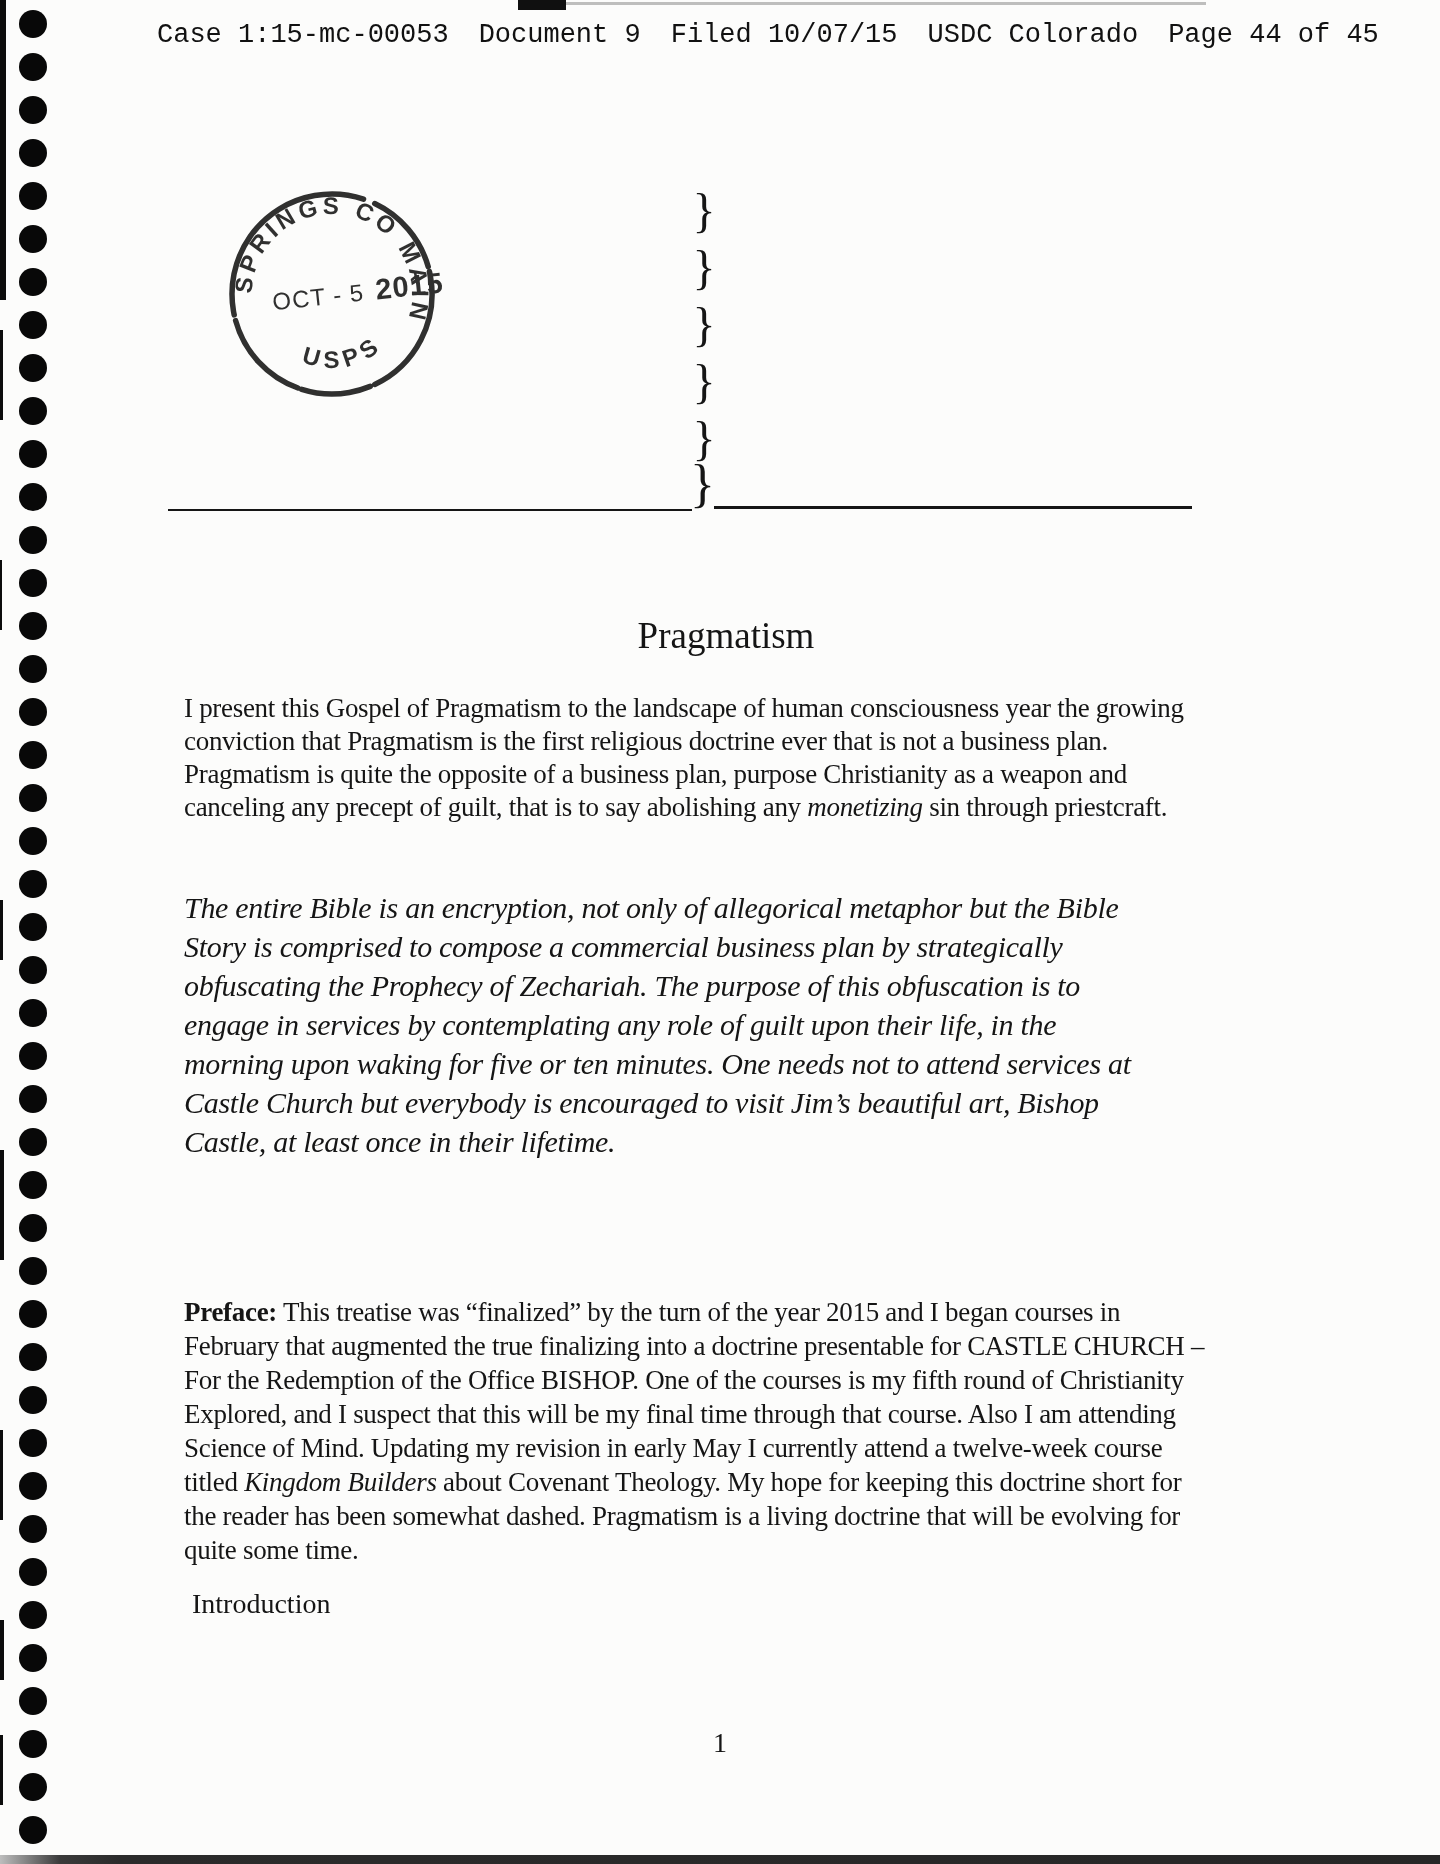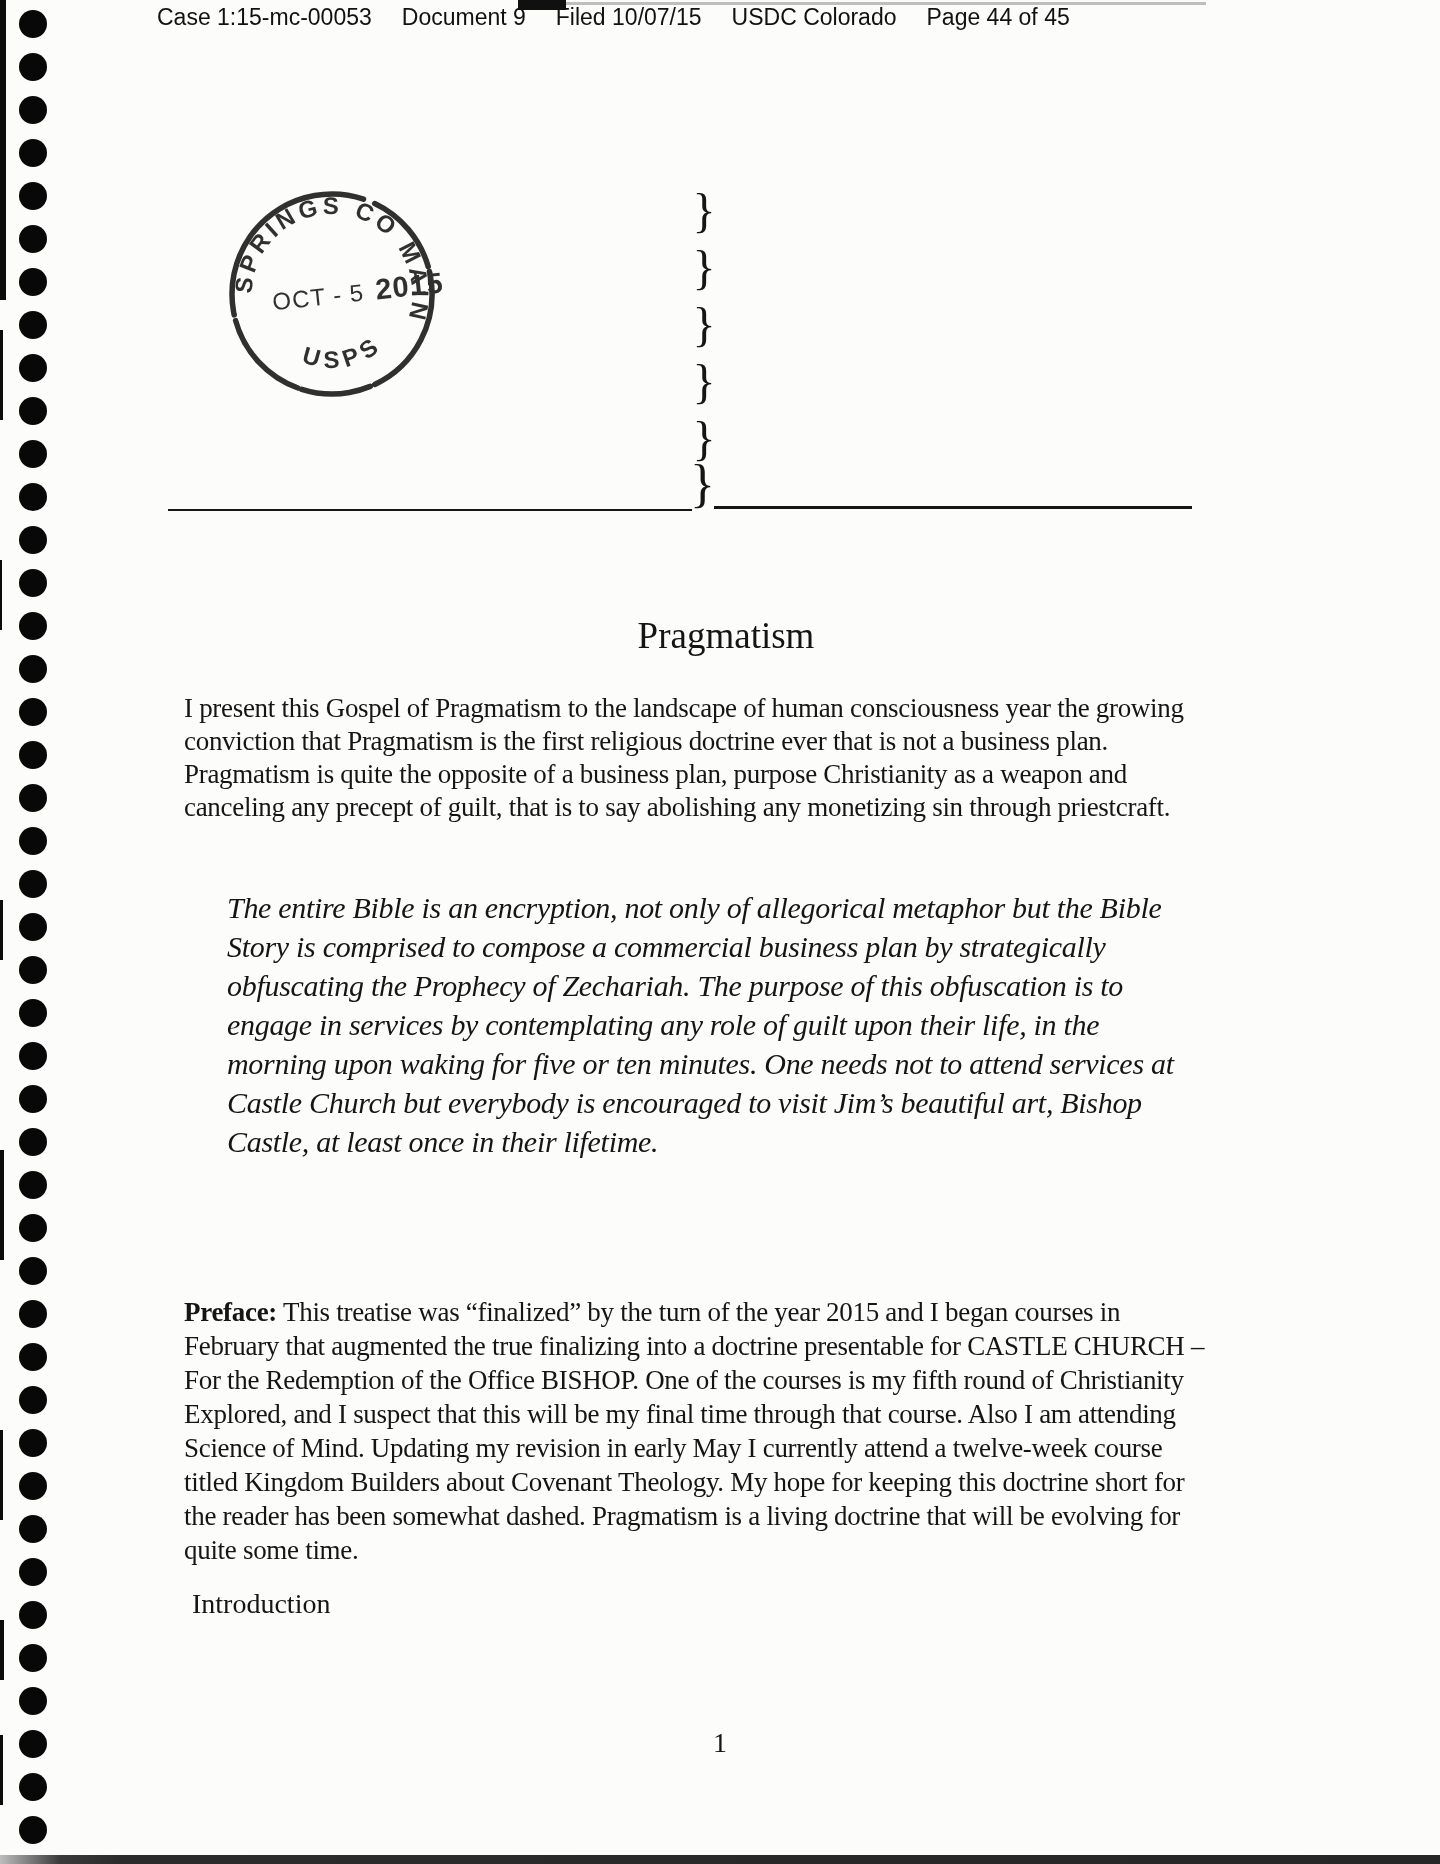--- a/index.html
+++ b/index.html
@@ -18,41 +18,41 @@
   .e6 { top:1430px; height:90px;  width:3px; }
   .e7 { top:1620px; height:60px;  width:4px; }
   .e8 { top:1735px; height:70px;  width:3px; }
   .hole { position:absolute; left:19px; width:28px; height:28px; border-radius:50%; background:#080808; }
   .top-mark { position:absolute; left:518px; top:0; width:48px; height:10px; background:#101010; }
   .top-line { position:absolute; left:566px; top:2px; width:640px; height:3px; background:#8a8a8a; opacity:.55; }
   .bottom-bar { position:absolute; left:0; top:1855px; width:1440px; height:9px;
     background:linear-gradient(90deg,#bdbdbd 0,#3a3a3a 60px,#2b2b2b 120px,#262626 100%); }
 
   .header {
-    position:absolute; left:157px; top:4px; display:flex; gap:30px;
-    font-family:Liberation Sans, sans-serif; font-size:23px; white-space:nowrap; color:#111;
+    position:absolute; left:157px; top:20px; display:flex; gap:30px;
+    font-family:Liberation Mono, monospace; font-size:27px; white-space:nowrap; color:#111;
   }
   .stamp { position:absolute; left:220px; top:182px; width:224px; height:224px; }
 
   .brace-col { position:absolute; left:688px; top:182px; width:32px; text-align:center;
     font-size:48px; }
   .brace-col span { display:block; height:57px; line-height:57px; }
 
   .rule-left  { position:absolute; left:168px; top:509px; width:524px; height:2px; background:#161616; }
   .rule-right { position:absolute; left:714px; top:506px; width:478px; height:3px; background:#161616; }
   .divider-brace { position:absolute; left:690px; top:458px; font-size:52px; line-height:1; }
 
   .title { position:absolute; left:0; top:614px; width:1452px; text-align:center; font-size:37px; }
 
   .para { position:absolute; left:184px; letter-spacing:-0.3px; }
   .para .tline { white-space:pre; }
   .p-open    { top:692px;  font-size:27px; line-height:33px; }
-  .p-bible   { top:888px;  font-size:30px; line-height:39px; font-style:italic;margin-left:43px; }
+  .p-bible   { top:888px;  font-size:30px; line-height:39px; font-style:italic; }
   .p-preface { top:1295px; font-size:27px; line-height:34px; }
-  .it { }
+  .it { font-style:italic; }
   .bd { font-weight:bold; }
 
   .intro { position:absolute; left:192px; top:1588px; font-size:28px; font-weight:normal; }
   .pagenum { position:absolute; left:0; top:1727px; width:1440px; text-align:center; font-size:28px; }
 </style>
 </head>
 <body>
 
 <div class="page">
 

